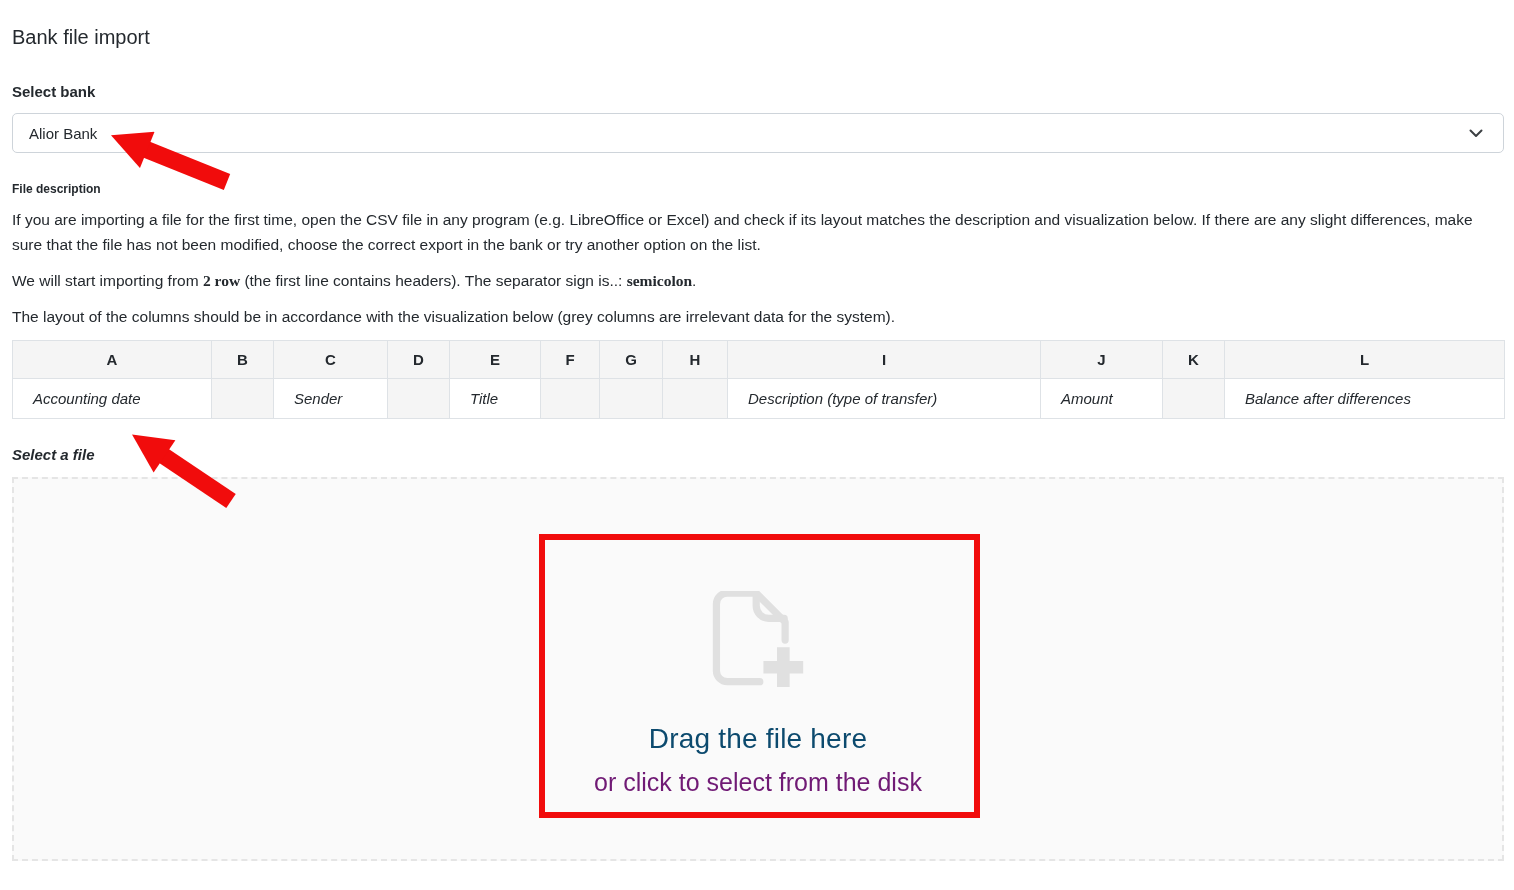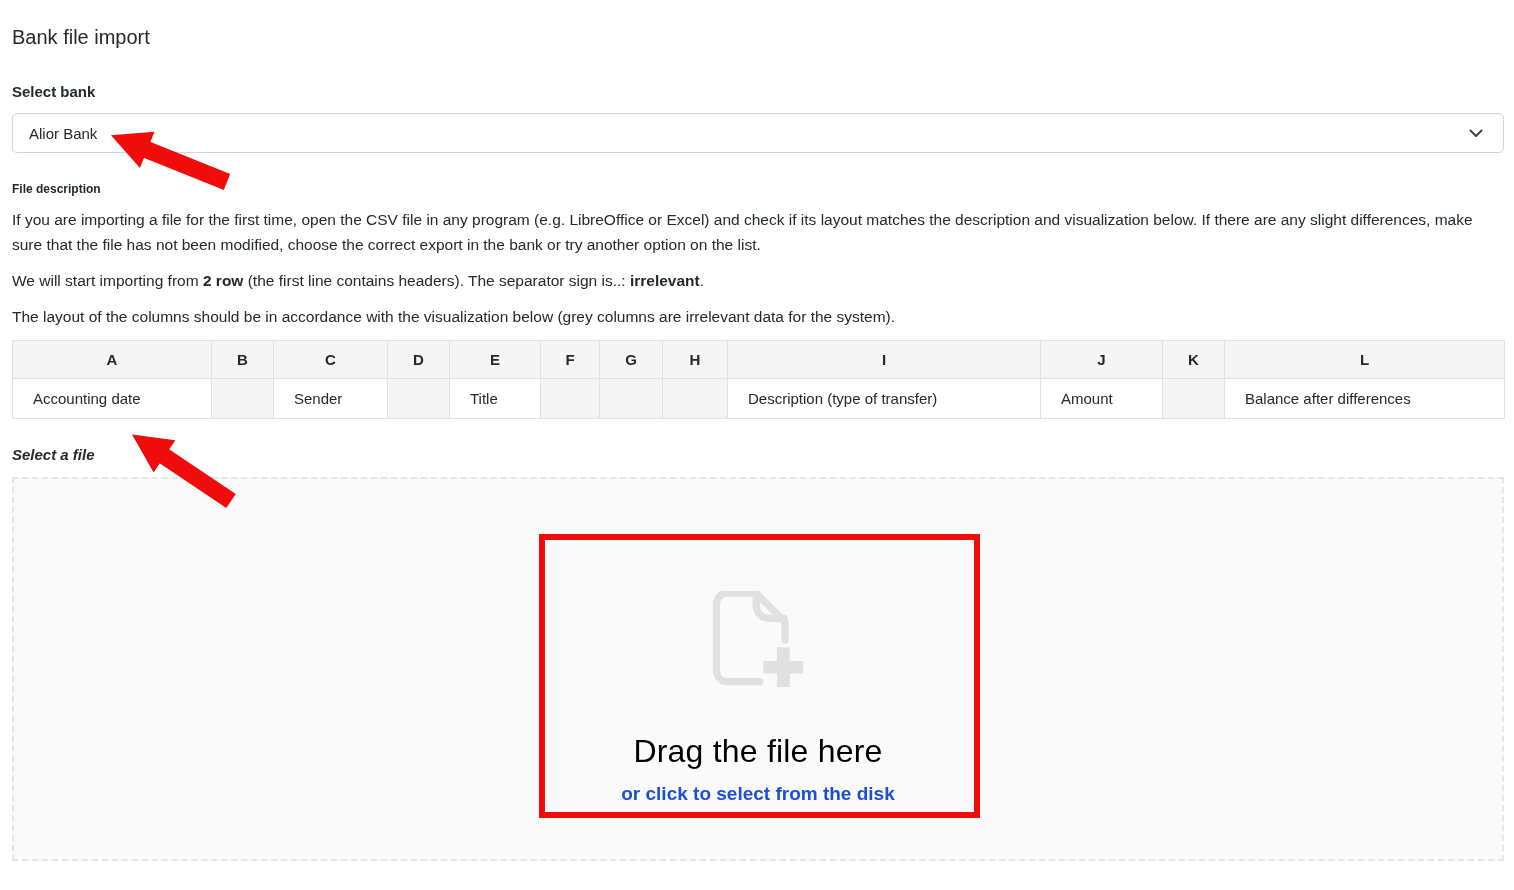--- a/index.html
+++ b/index.html
@@ -26,56 +26,56 @@
     background: #ffffff;
     cursor: pointer;
   }
   .select-box .value { flex: 1 1 auto; }
   .chevron { width: 14px; height: 9px; flex: 0 0 auto; }
 
   .section-heading { font-size: 12px; font-weight: 700; margin: 29px 0 0 0; }
 
   .desc p { font-size: 15.5px; line-height: 25px; margin: 0 0 11px 0; }
   .desc p:first-of-type { margin-top: 11px; }
-  .desc b { font-weight: 700; }
+  .desc b { font-weight: 700; font-family: Liberation Serif, serif; }
 
   table.layout-table {
     width: 100%;
     border-collapse: collapse;
     table-layout: fixed;
     margin-top: 7px;
   }
   .layout-table th, .layout-table td {
     border: 1px solid #dee2e6;
     font-size: 15px;
     overflow: hidden; white-space: nowrap;
   }
   .layout-table th {
     height: 38px; text-align: center; font-weight: 600;
     background: #f5f5f5; color: #24292e;
   }
-  .layout-table td { height: 40px; padding: 0 6px 0 20px; background: #ffffff; }
+  .layout-table td { height: 40px; padding: 0 6px 0 20px; background: #ffffff; font-style: italic; }
   .layout-table td.grey { background: #f5f5f5; }
 
   .select-file-label { margin: 27px 0 14px 0; font-style: italic; }
 
   .dropzone {
     position: relative;
     height: 384px;
     background: #fafafa;
     border: 2px dashed #e5e5e5;
     display: flex; flex-direction: column; align-items: center;
     padding-top: 112px;
     cursor: pointer;
   }
   .drag-title {
-    font-size: 32px; font-weight: 500; color: #000000;
-    margin-top: 42px; letter-spacing: 0.2px;
+    font-size: 28px; font-weight: 500; color: #0c4a6e;
+    margin-top: 32px; letter-spacing: 0.2px;
   }
-  .click-subtitle { font-size: 19px; font-weight: 700; color: #1d4ed8; margin-top: 13px; }
+  .click-subtitle { font-size: 25px; font-weight: 400; color: #701a75; margin-top: 13px; }
 
   .red-box {
     position: absolute;
     left: 525px; top: 55px;
     width: 441px; height: 284px;
     border: 6px solid #f10c0c;
     pointer-events: none;
   }
   .arrow-overlay { position: absolute; pointer-events: none; }
   #arrow-1 { left: 100px; top: 118px; }
@@ -95,21 +95,21 @@
       <span class="value">Alior Bank</span>
       <svg class="chevron" viewBox="0 0 14 9">
         <polyline points="1.5,1.5 7,7 12.5,1.5" fill="none" stroke="#3c4043" stroke-width="2" stroke-linecap="round" stroke-linejoin="round"></polyline>
       </svg>
     </div>
 
     <h2 class="section-heading field-label">File description</h2>
 
     <div class="desc">
       <p>If you are importing a file for the first time, open the CSV file in any program (e.g. LibreOffice or Excel) and check if its layout matches the description and visualization below. If there are any slight differences, make sure that the file has not been modified, choose the correct export in the bank or try another option on the list.</p>
-      <p><span>We will start importing from </span><b>2 row</b><span> (the first line contains headers). The separator sign is..: </span><b>irrelevant</b><span>.</span></p>
+      <p><span>We will start importing from </span><b>2 row</b><span> (the first line contains headers). The separator sign is..: </span><b>semicolon</b><span>.</span></p>
       <p>The layout of the columns should be in accordance with the visualization below (grey columns are irrelevant data for the system).</p>
     </div>
 
     <table class="layout-table">
       <colgroup id="table-cols">
           <col style="width: 199px;">
           <col style="width: 62px;">
           <col style="width: 114px;">
           <col style="width: 62px;">
           <col style="width: 91px;">

